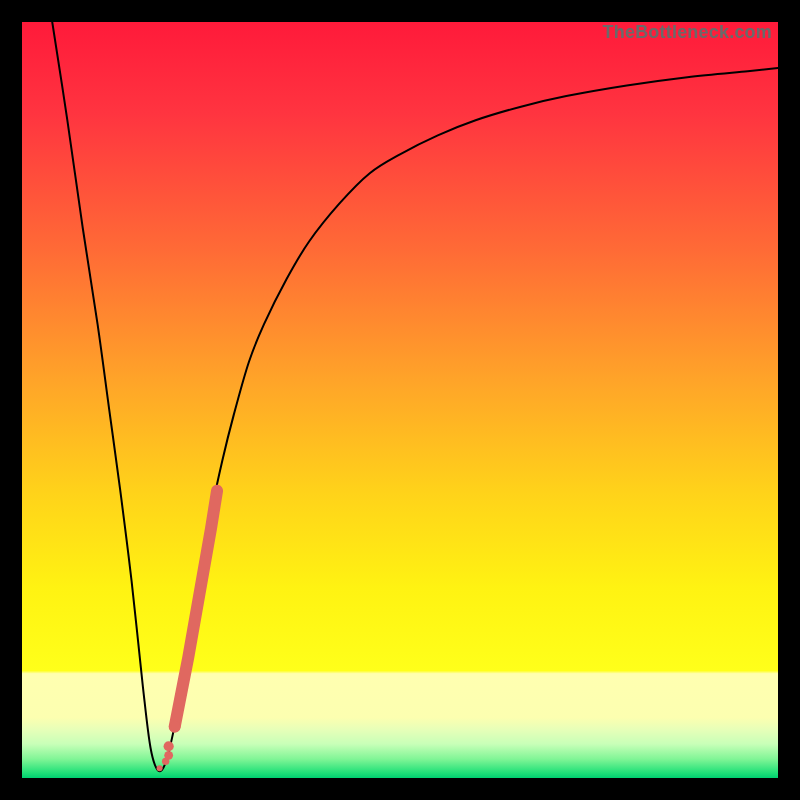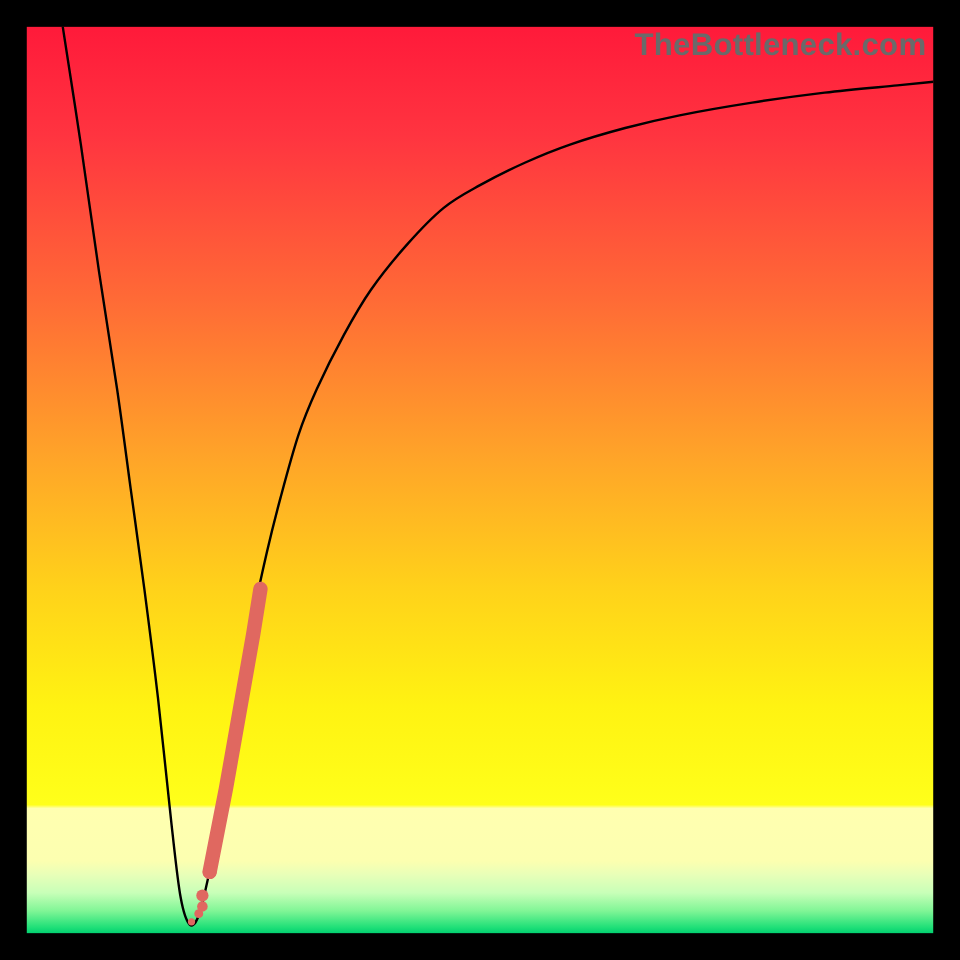--- a/index.html
+++ b/index.html
@@ -24,21 +24,21 @@
     top: 22px;
     width: 756px;
     height: 756px;
     overflow: hidden;
   }
   .watermark {
     position: absolute;
     top: 0;
     right: 6px;
     font-family: Arial, Helvetica, sans-serif;
-    font-size: 26px;
+    font-size: 18px;
     font-weight: 600;
     color: #6a6a6a;
     letter-spacing: 0.2px;
     user-select: none;
   }
 </style>
 </head>
 <body>
 
 <div class="frame">

